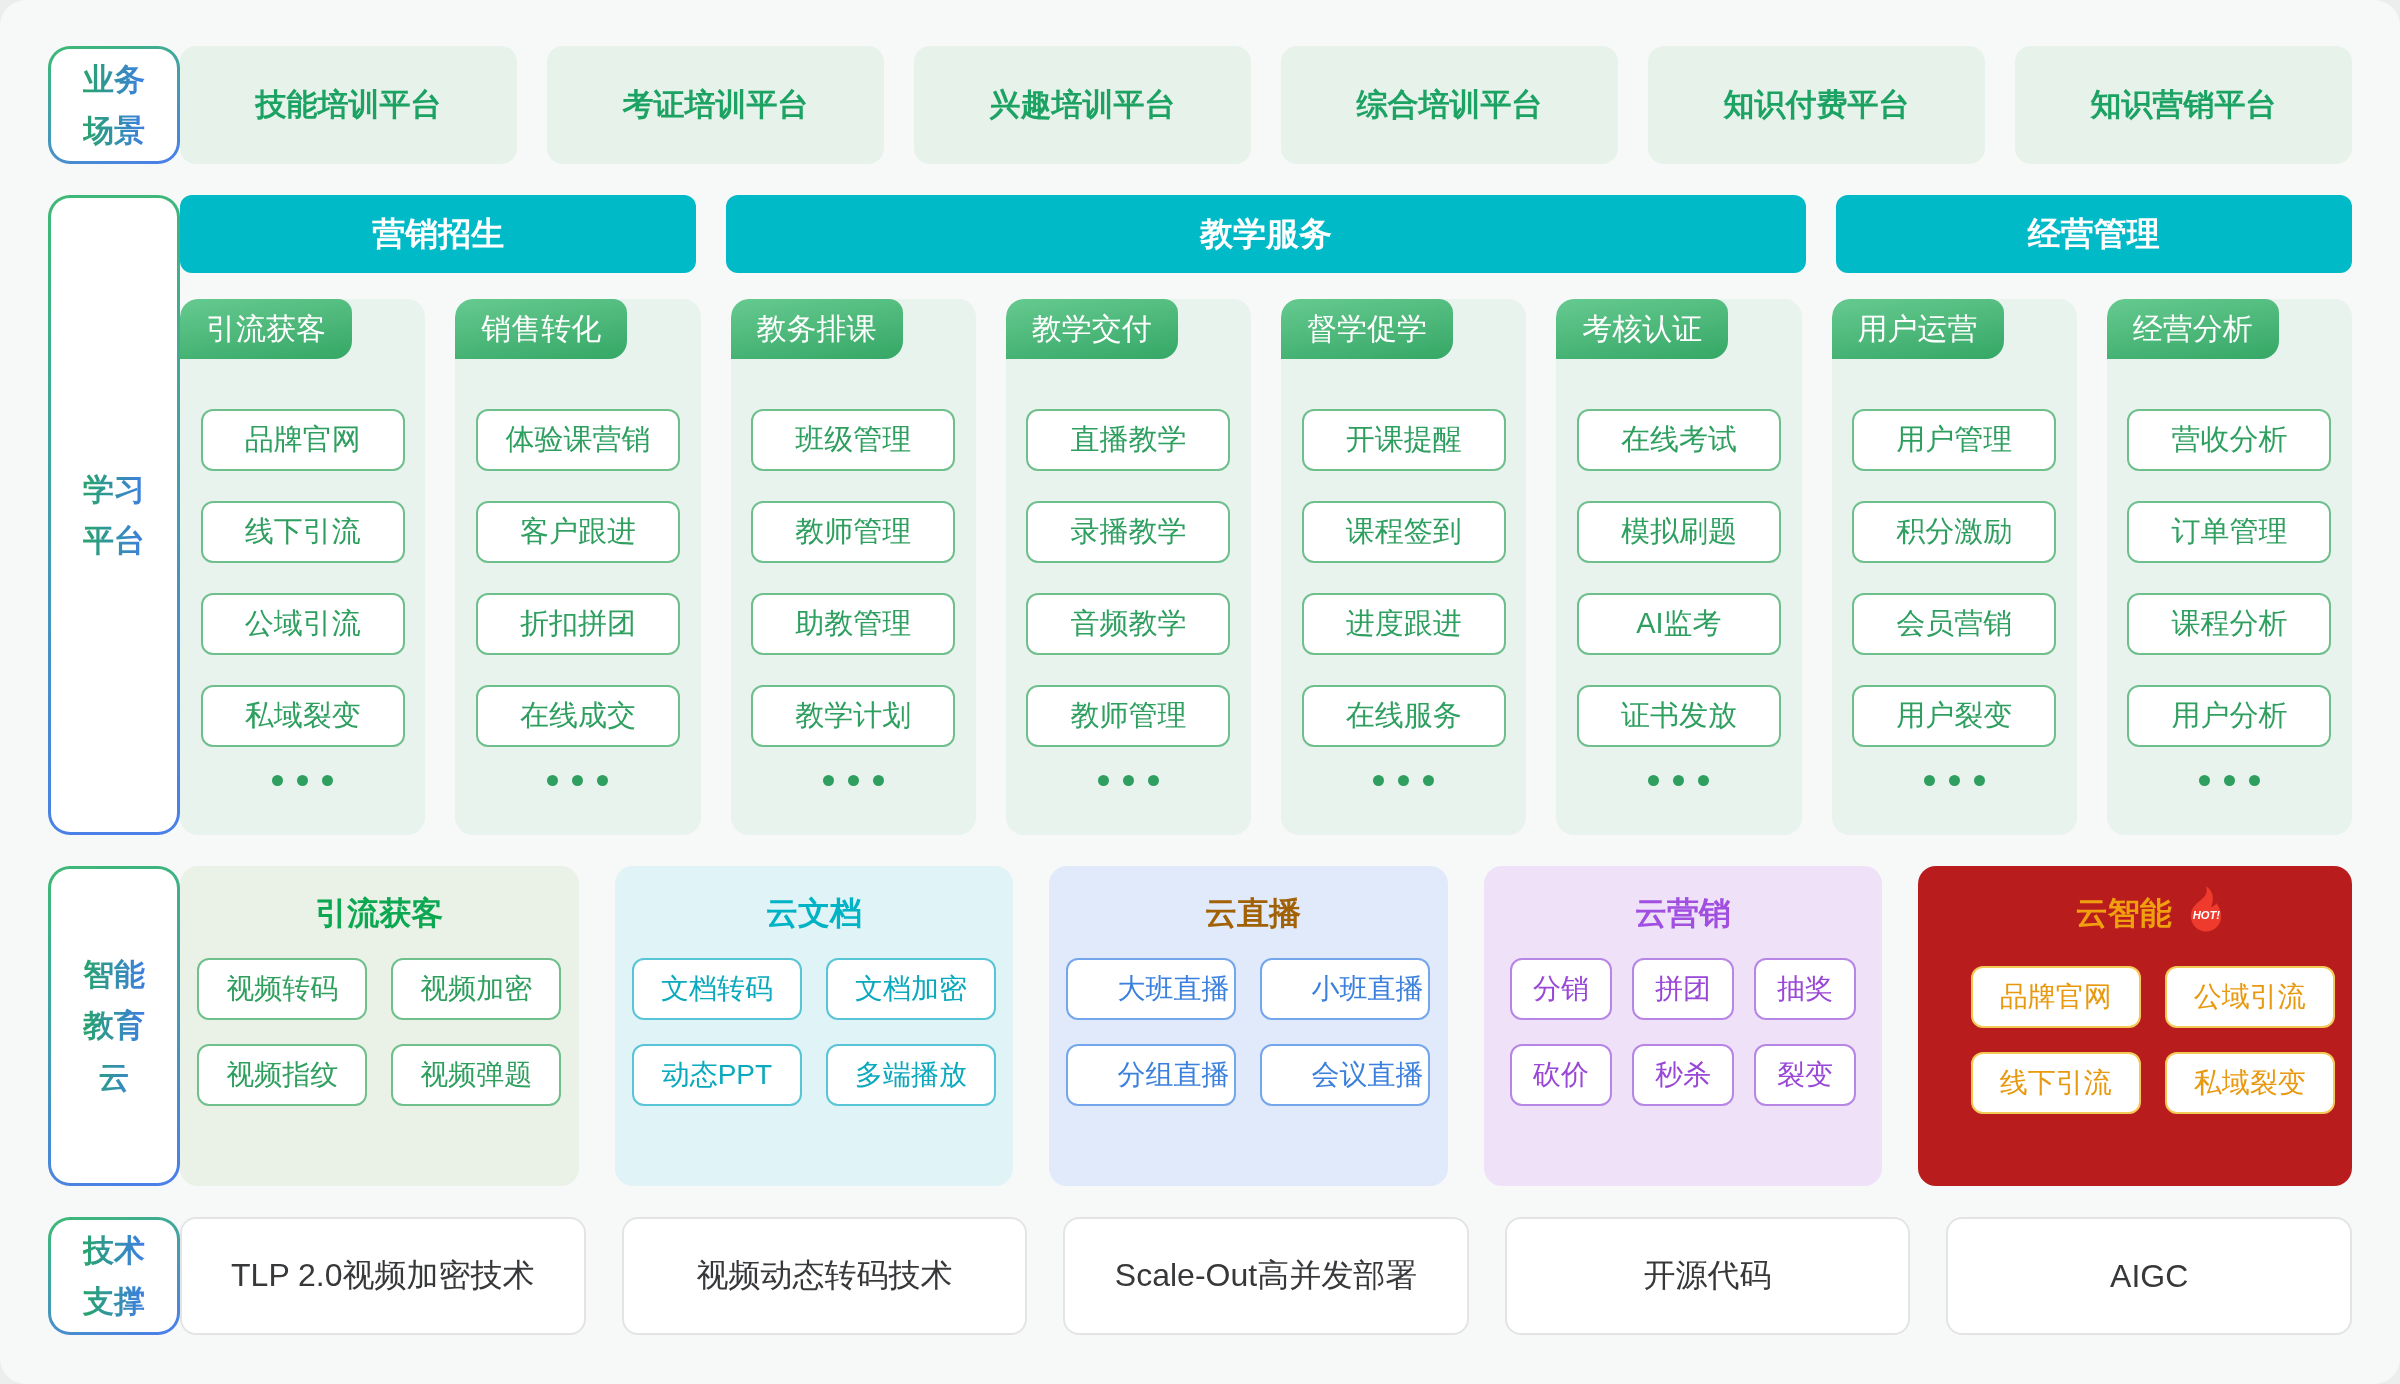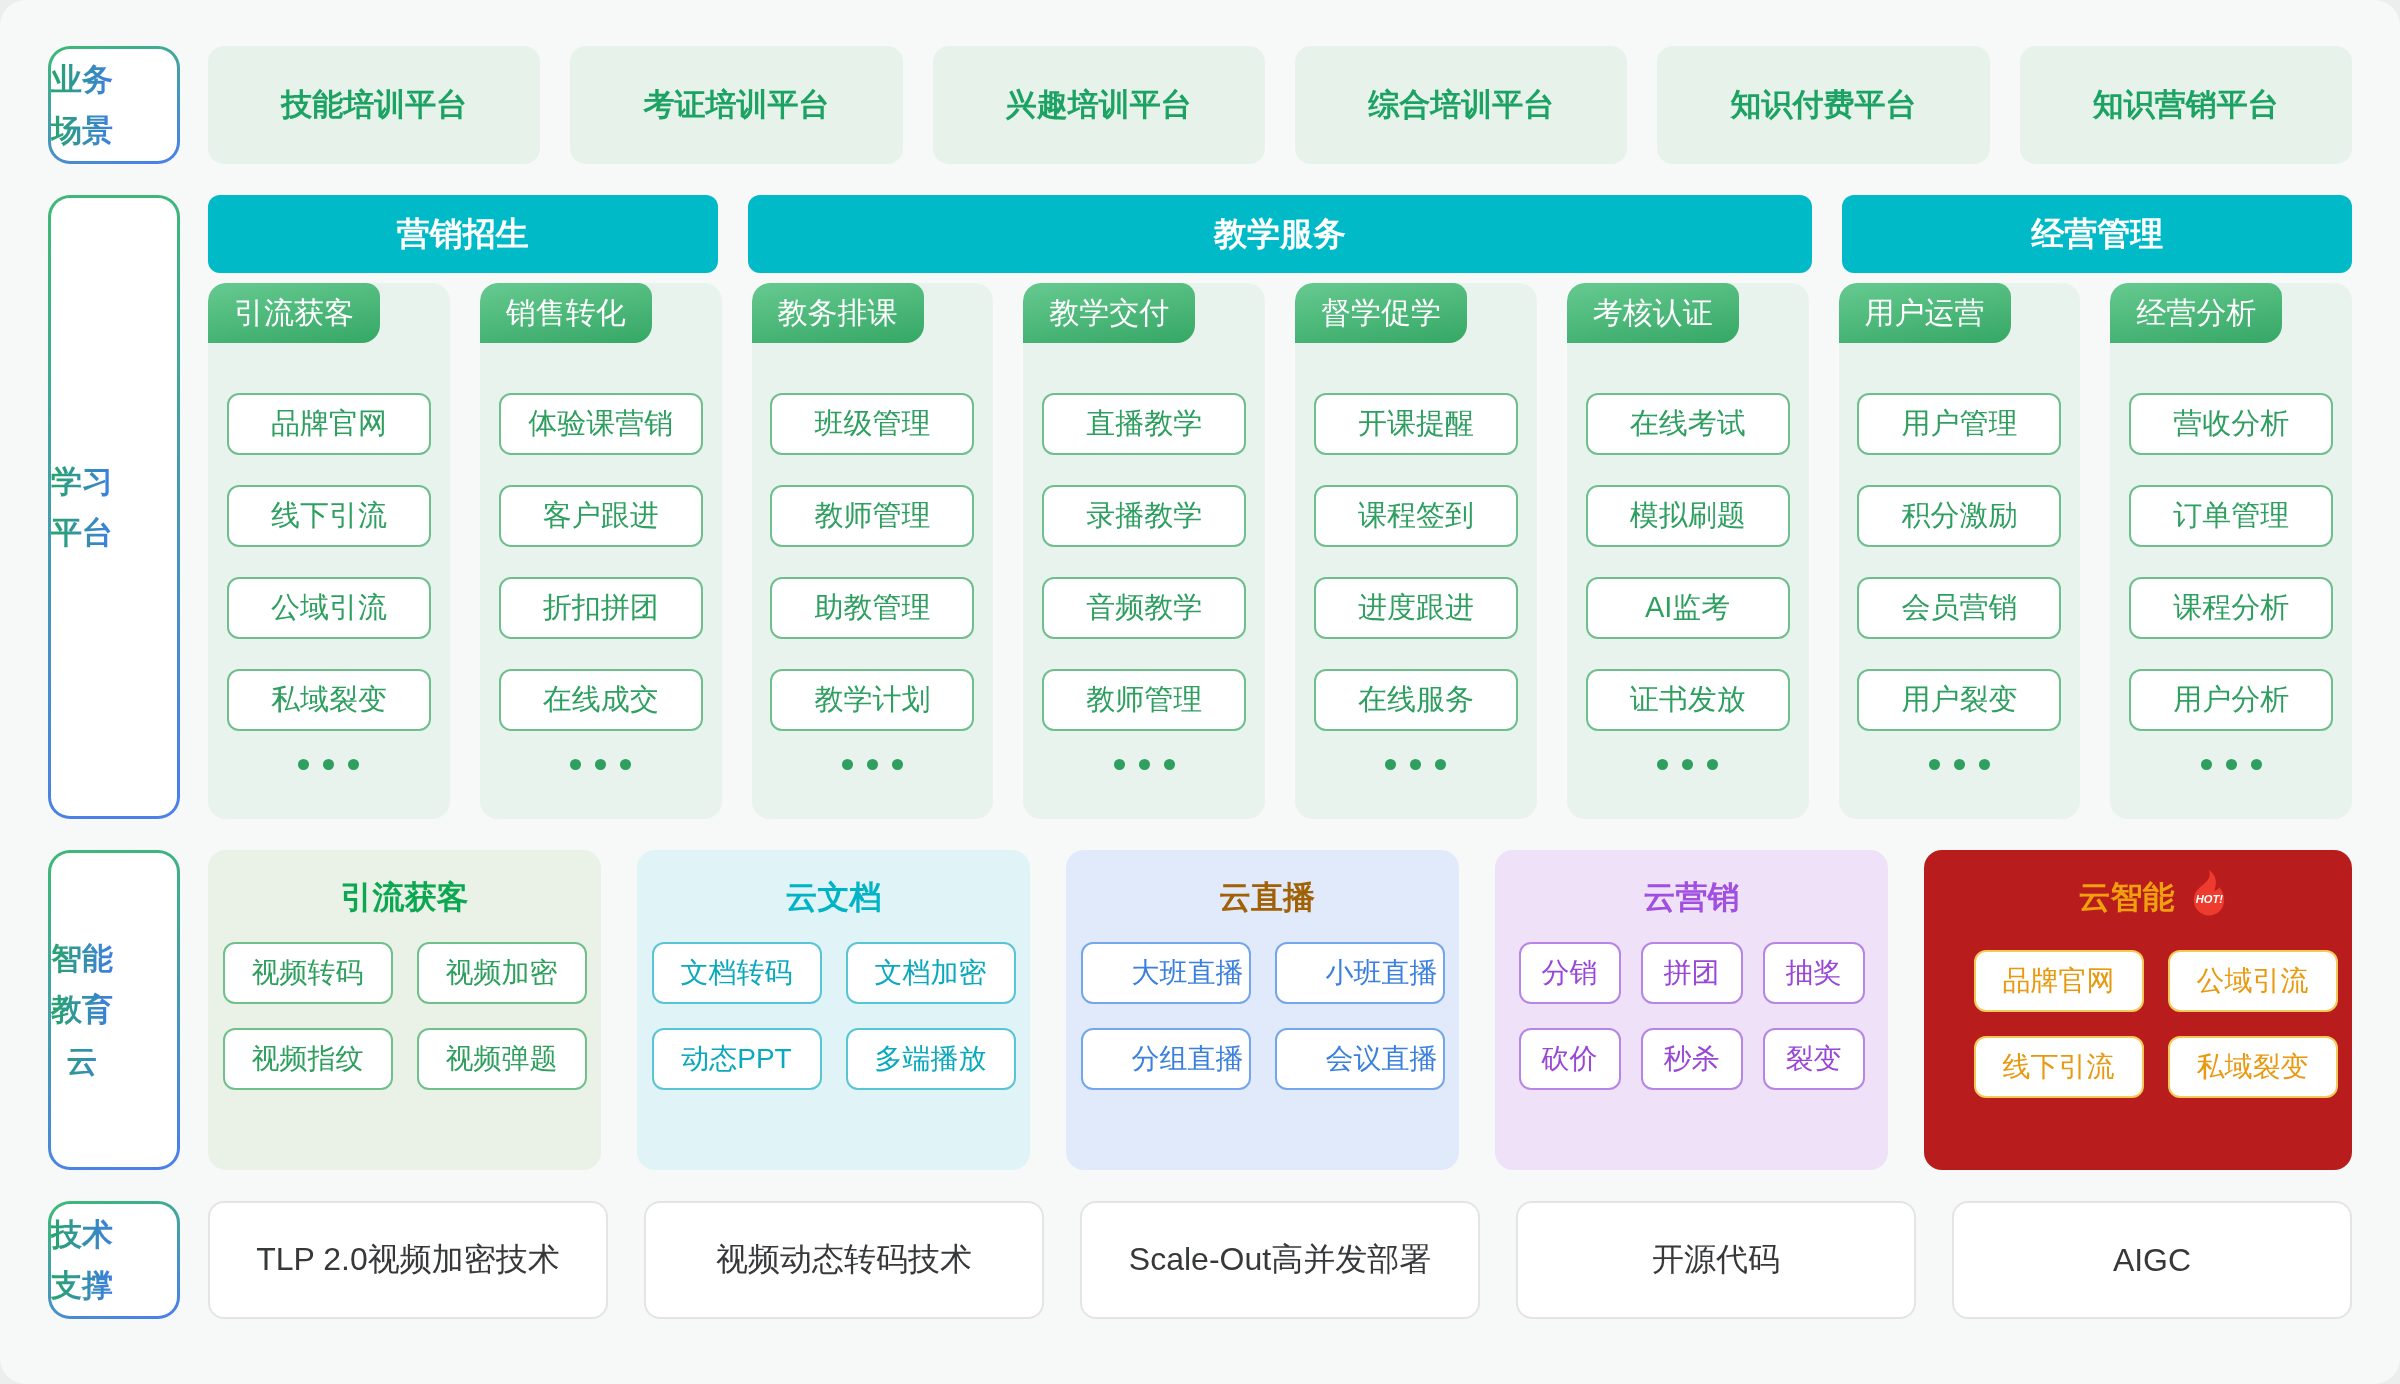--- a/index.html
+++ b/index.html
@@ -12,45 +12,45 @@
   .canvas{
     width:2400px;height:1384px;
     background:#f7f8f8;
     border-radius:26px;
     box-sizing:border-box;
     padding:46px 48px;
   }
   .row{display:flex;align-items:stretch;}
   .row + .row{margin-top:31px;}
   .side{
-    flex:0 0 132px;width:132px;margin-right:28px;
+    flex:0 0 132px;width:132px;
     border:3px solid transparent;border-radius:22px;
     background:linear-gradient(#ffffff,#ffffff) padding-box,
                linear-gradient(160deg,#3db878 5%,#4b80e8 95%) border-box;
-    display:flex;align-items:center;
+    display:flex;align-items:center;justify-content:center;
     box-sizing:border-box;
   }
   .side-text{
     font-size:31px;font-weight:600;line-height:1.65;text-align:center;
     white-space:pre-line;
     background:linear-gradient(90deg,#27a56a,#3e7ee4);
     -webkit-background-clip:text;background-clip:text;color:transparent;
   }
   .content{flex:1;min-width:0;}
 
   
   .biz-cards{display:flex;gap:30px;height:118px;}
   .biz-card{
     flex:1;background:#e6f2ea;border-radius:16px;
     display:flex;align-items:center;justify-content:center;
     font-size:31px;font-weight:700;color:#1ca263;
   }
 
   
-  .stage-headers{display:flex;gap:30px;height:78px;margin-bottom:10px;}
+  .stage-headers{display:flex;gap:30px;height:78px;margin-bottom:26px;}
   .stage-header{
     background:#00bac7;border-radius:12px;color:#fff;
     font-size:33px;font-weight:700;
     display:flex;align-items:center;justify-content:center;
   }
   .sh-2{flex:2;} .sh-4{flex:4.18;}
   .columns-row{display:flex;gap:30px;height:536px;}
   .col{
     flex:1;background:#e9f3ee;border-radius:18px;
     display:flex;flex-direction:column;align-items:center;

